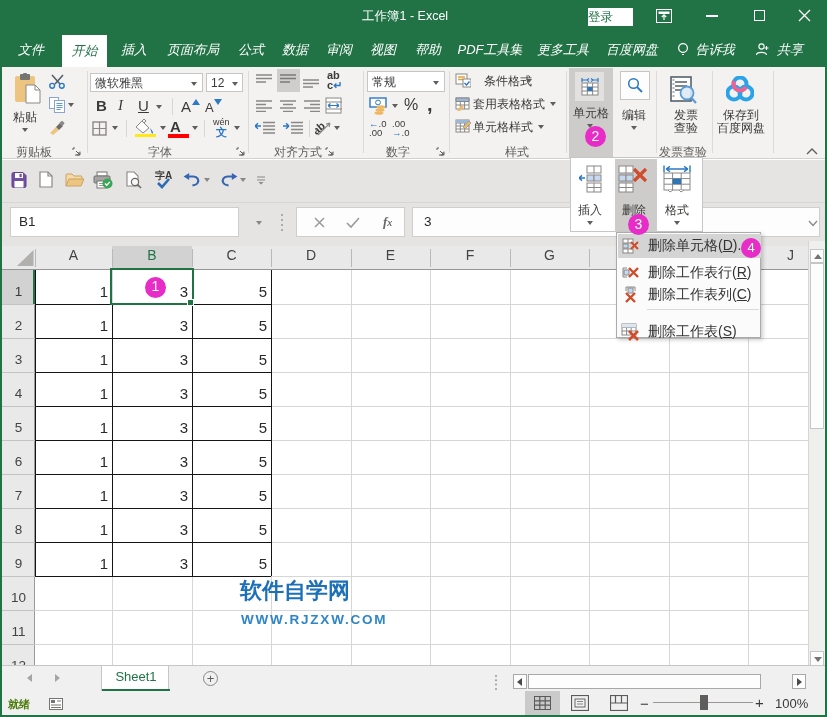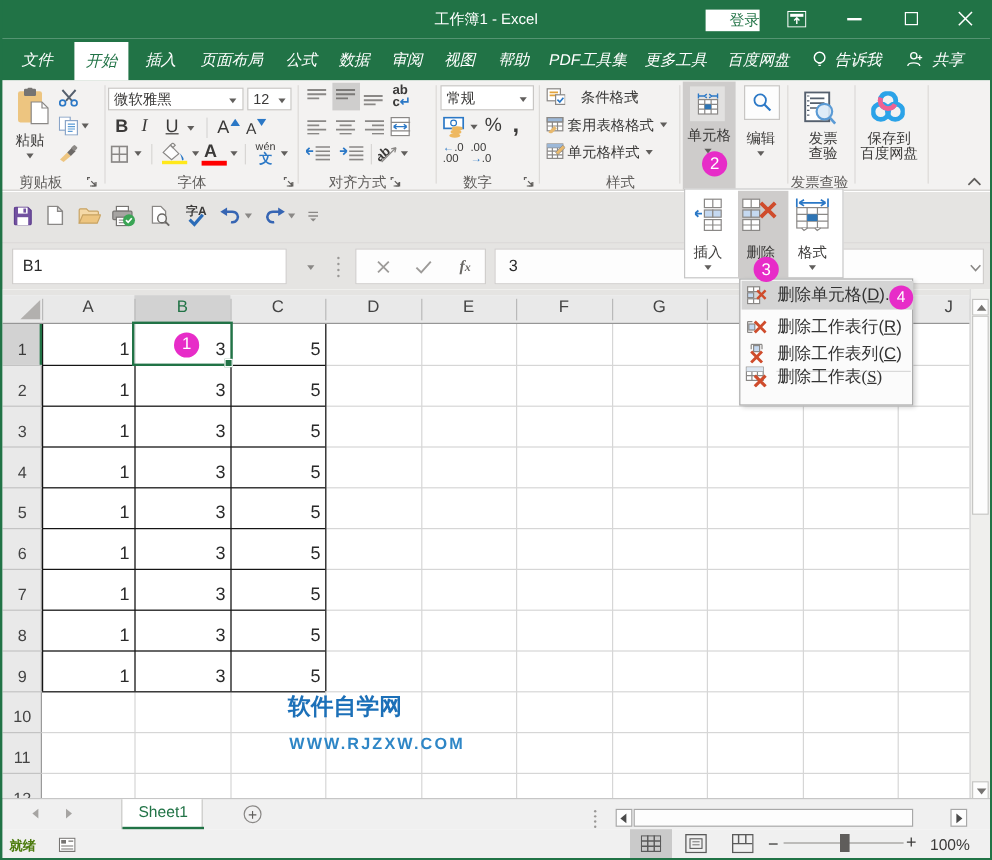--- a/index.html
+++ b/index.html
@@ -46,21 +46,21 @@
 .mtext { position:absolute; left:30px; top:2px; }
 </style>
 </head>
 <body>
 <div id="win">
   <div class="edge" style="left:0;top:0;width:2px;height:717px;"></div>
   <div class="edge" style="left:825px;top:0;width:2px;height:717px;"></div>
   <div class="edge" style="left:0;top:715px;width:827px;height:2px;"></div>
   <div id="titlebar">
     <div class="abs" style="left:362px;top:8px;font-size:12.5px;color:#fff;">工作簿1 - Excel</div>
-    <div class="abs" style="left:588px;top:8px;width:45px;height:18px;background:#fff;color:#217346;font-size:12.5px;text-align:right;line-height:18px;">登录</div>
+    <div class="abs" style="left:588px;top:8px;width:45px;height:18px;background:#fff;color:#217346;font-size:12.5px;text-align:left;line-height:18px;">登录</div>
     <svg class="abs" style="left:656px;top:9px;" width="16" height="14" viewBox="0 0 16 14">
       <rect x="0.5" y="0.5" width="15" height="13" fill="none" stroke="#fff"></rect>
       <rect x="2.5" y="2.5" width="11" height="2.5" fill="#fff"></rect>
       <path d="M8 11 L8 6 M5.8 8 L8 5.8 L10.2 8" stroke="#fff" fill="none" stroke-width="1.2"></path>
     </svg>
     <div class="abs" style="left:706px;top:15px;width:12px;height:1.5px;background:#fff;"></div>
     <div class="abs" style="left:754px;top:10px;width:11px;height:11px;border:1.2px solid #fff;"></div>
     <svg class="abs" style="left:798px;top:9px;" width="13" height="13" viewBox="0 0 13 13">
       <path d="M1 1 L12 12 M12 1 L1 12" stroke="#fff" stroke-width="1.3"></path>
     </svg>
@@ -498,21 +498,21 @@
   <div class="abs" style="left:269px;top:5px;width:80px;text-align:center;font-size:14px;color:#444;line-height:19px;">D</div>
   <div class="abs" style="left:349px;top:5px;width:79px;text-align:center;font-size:14px;color:#444;line-height:19px;">E</div>
   <div class="abs" style="left:428px;top:5px;width:80px;text-align:center;font-size:14px;color:#444;line-height:19px;">F</div>
   <div class="abs" style="left:508px;top:5px;width:79px;text-align:center;font-size:14px;color:#444;line-height:19px;">G</div>
   <div class="abs" style="left:587px;top:5px;width:80px;text-align:center;font-size:14px;color:#444;line-height:19px;">H</div>
   <div class="abs" style="left:667px;top:5px;width:79px;text-align:center;font-size:14px;color:#444;line-height:19px;">I</div>
   <div class="abs" style="left:746px;top:5px;width:85px;text-align:center;font-size:14px;color:#444;line-height:19px;">J</div>
   <svg class="abs" style="left:0;top:0;" width="33" height="29" viewBox="0 0 33 29">
         <polygon points="31.5,9 31.5,25 15,25" fill="#b2b0ae"></polygon>
       </svg>
-  <div class="abs" style="left:238px;top:335px;width:150px;font-size:19px;font-weight:bold;color:#1c70b8;white-space:nowrap;letter-spacing:0px;">软件自学网</div>
+  <div class="abs" style="left:238px;top:335px;width:150px;font-size:22px;font-weight:bold;color:#1c70b8;white-space:nowrap;letter-spacing:0px;">软件自学网</div>
   <div class="abs" style="left:239px;top:371px;font-size:13.5px;font-weight:bold;color:#2e86c6;letter-spacing:1.8px;white-space:nowrap;">WWW.RJZXW.COM</div>
   <div class="abs" style="left:108px;top:27px;width:84px;height:37px;border:2px solid #217346;"></div>
   <div class="abs" style="left:185px;top:58px;width:7px;height:7px;background:#217346;border:1px solid #fff;"></div>
   <div class="badge" style="left:143px;top:36px;width:21px;height:21px;font-size:14px;line-height:19px;">1</div>
   </div>
   <div class="abs" style="left:808px;top:241px;width:17px;height:435px;background:#efefed;border-left:1px solid #d6d6d6;">
     <div class="abs" style="left:1px;top:8px;width:14px;height:14px;background:#fdfdfd;border:1px solid #c6c6c4;">
       <div class="abs" style="left:3px;top:4px;width:0;height:0;border-left:4px solid transparent;border-right:4px solid transparent;border-bottom:5px solid #767472;"></div>
     </div>
     <div class="abs" style="left:1px;top:22px;width:14px;height:166px;background:#fdfdfd;border:1px solid #c6c6c4;"></div>
@@ -577,21 +577,21 @@
     </div>
     <div class="mitem" style="top:50px;height:23px;">
       <svg class="abs" style="left:4px;top:3px;" width="17" height="17" viewBox="0 0 17 17">
         <path d="M4 1 H13 M4 1 V5 M13 1 V5" stroke="#8a8886" fill="none"></path>
         <rect x="6" y="2" width="5" height="5" fill="#c5d9f1" stroke="#8a8886"></rect>
         <path d="M4 7 L13 16 M13 7 L4 16" stroke="#cf4c2c" stroke-width="2.4"></path>
       </svg>
       <div class="mtext" style="top:3px;">删除工作表列(<span style="text-decoration:underline;">C</span>)</div>
     </div>
     <div class="abs" style="left:30px;top:76px;width:112px;height:1px;background:#d9d9d9;"></div>
-    <div class="mitem" style="top:69px;height:23px;font-family:Liberation Serif, serif;">
+    <div class="mitem" style="top:87px;height:23px;">
       <svg class="abs" style="left:3px;top:3px;" width="19" height="18" viewBox="0 0 19 18">
         <rect x="1" y="1" width="14" height="11" fill="#fff" stroke="#8a8886"></rect>
         <path d="M1 4.5 H15 M1 8 H15 M5.6 4.5 V12 M10.2 4.5 V12" stroke="#8a8886"></path>
         <rect x="1" y="1" width="14" height="3.5" fill="#dce6f1"></rect>
         <path d="M8 8 L17 17 M17 8 L8 17" stroke="#cf4c2c" stroke-width="2.6"></path>
       </svg>
       <div class="mtext" style="top:3px;">删除工作表(<span style="text-decoration:underline;">S</span>)</div>
     </div>
   </div>
   <div class="badge" style="left:741px;top:238px;width:20px;height:20px;font-size:13px;line-height:20px;z-index:70;">4</div>

